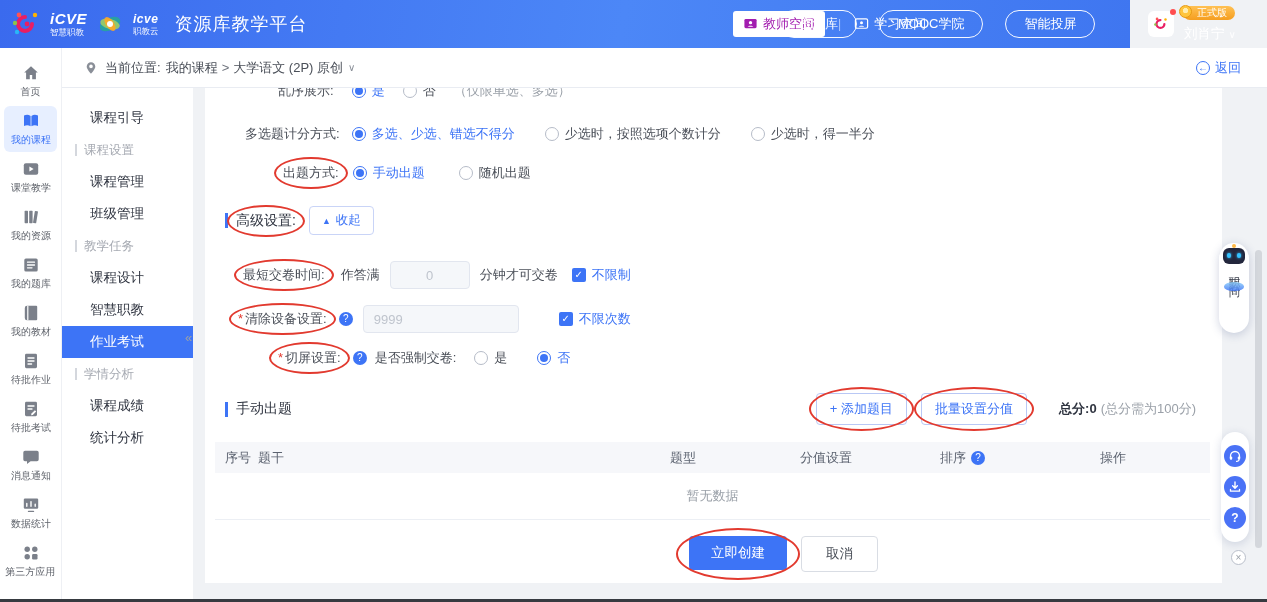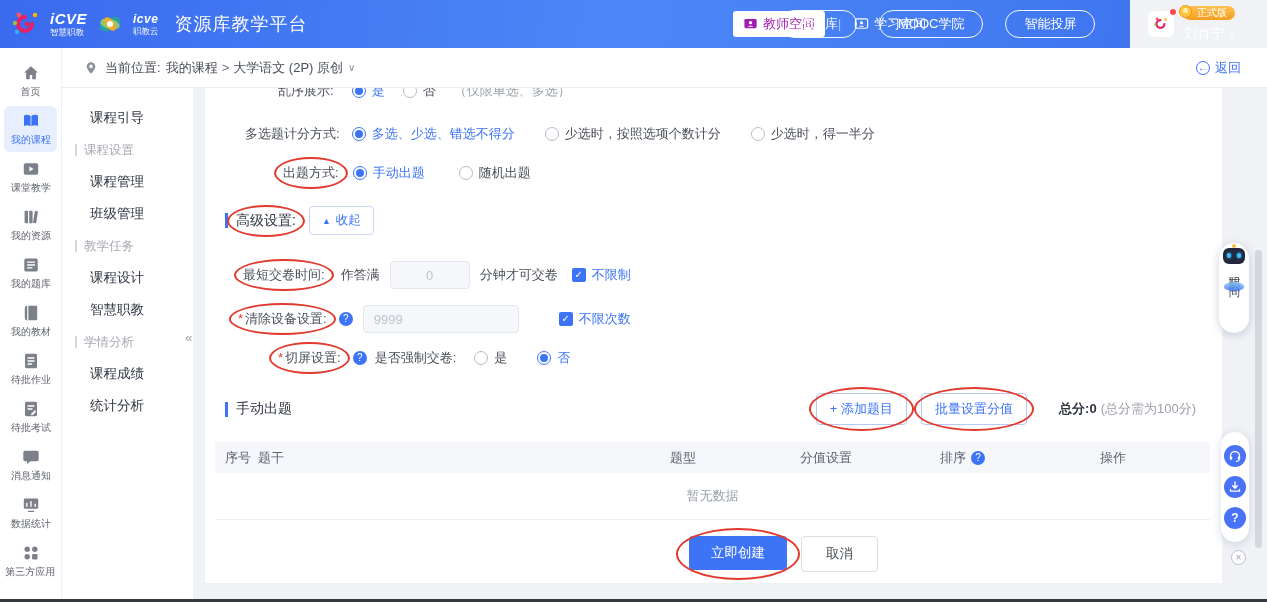--- a/index.html
+++ b/index.html
@@ -383,20 +383,21 @@
       <span>课程设置</span>
     </div>
   <div class="sm-link">课程管理</div>
   <div class="sm-link">班级管理</div>
   <div class="sm-section">
       <span class="sbar"></span>
       <span>教学任务</span>
     </div>
   <div class="sm-link">课程设计</div>
   <div class="sm-link">智慧职教</div>
+  <div class="sm-link active">作业考试</div>
   <div class="sm-section">
       <span class="sbar"></span>
       <span>学情分析</span>
     </div>
   <div class="sm-link">课程成绩</div>
   <div class="sm-link">统计分析</div>
 </div>
 <span class="collapse-tab">«</span>
 
 <div class="content">

